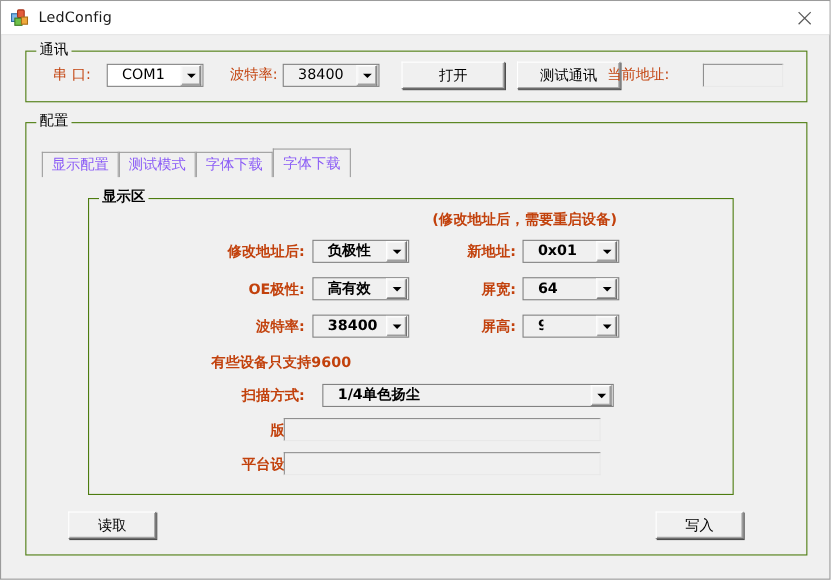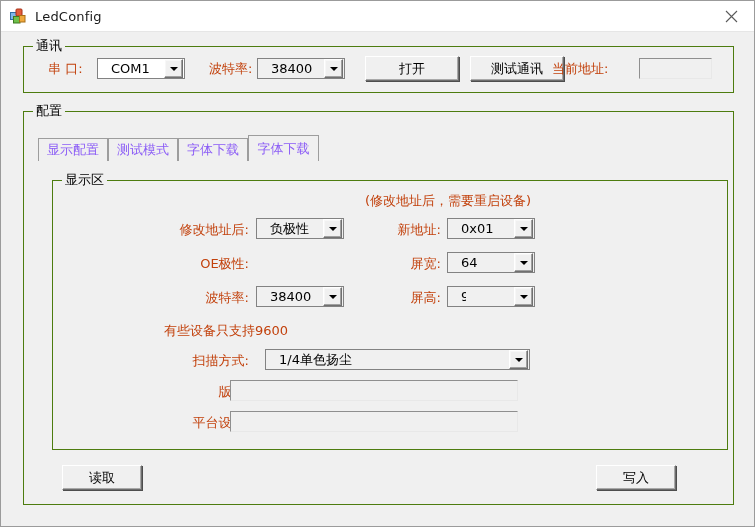--- a/index.html
+++ b/index.html
@@ -93,22 +93,22 @@
 
   #comm-group {
     left: 22px; top: 45px;
     width: 711px; height: 47px;
   }
   #config-group {
     left: 22px; top: 110px;
     width: 711px; height: 394px;
   }
   #display-group {
-    left: 28px; top: 68px;   
-    width: 676px; height: 270px;
+    left: 56px; top: 68px;   
+    width: 587px; height: 270px; font-weight: bold;
   }
 
   
   .lbl {
     position: absolute;
     font-size: 13px;
     line-height: 16px;
     white-space: nowrap;
     color: #c2410c;
   }
@@ -298,20 +298,26 @@
 
       <span class="lbl right" style="left:300px; top:41px; width:88px;">新地址:</span>
       <div class="combo" style="left:394px; top:37px; width:88px;">
         <span class="combo-text">0x01</span>
         <span class="combo-btn">
             <i class="arrow"></i>
           </span>
       </div>
 
       <span class="lbl right" style="left:108px; top:75px; width:88px;">OE极性:</span>
+      <div class="combo" style="left:203px; top:71px; width:88px;">
+        <span class="combo-text">高有效</span>
+        <span class="combo-btn">
+            <i class="arrow"></i>
+          </span>
+      </div>
 
       <span class="lbl right" style="left:300px; top:75px; width:88px;">屏宽:</span>
       <div class="combo" style="left:394px; top:71px; width:88px;">
         <span class="combo-text">64</span>
         <span class="combo-btn">
             <i class="arrow"></i>
           </span>
       </div>
 
       <span class="lbl right" style="left:108px; top:109px; width:88px;">波特率:</span>

